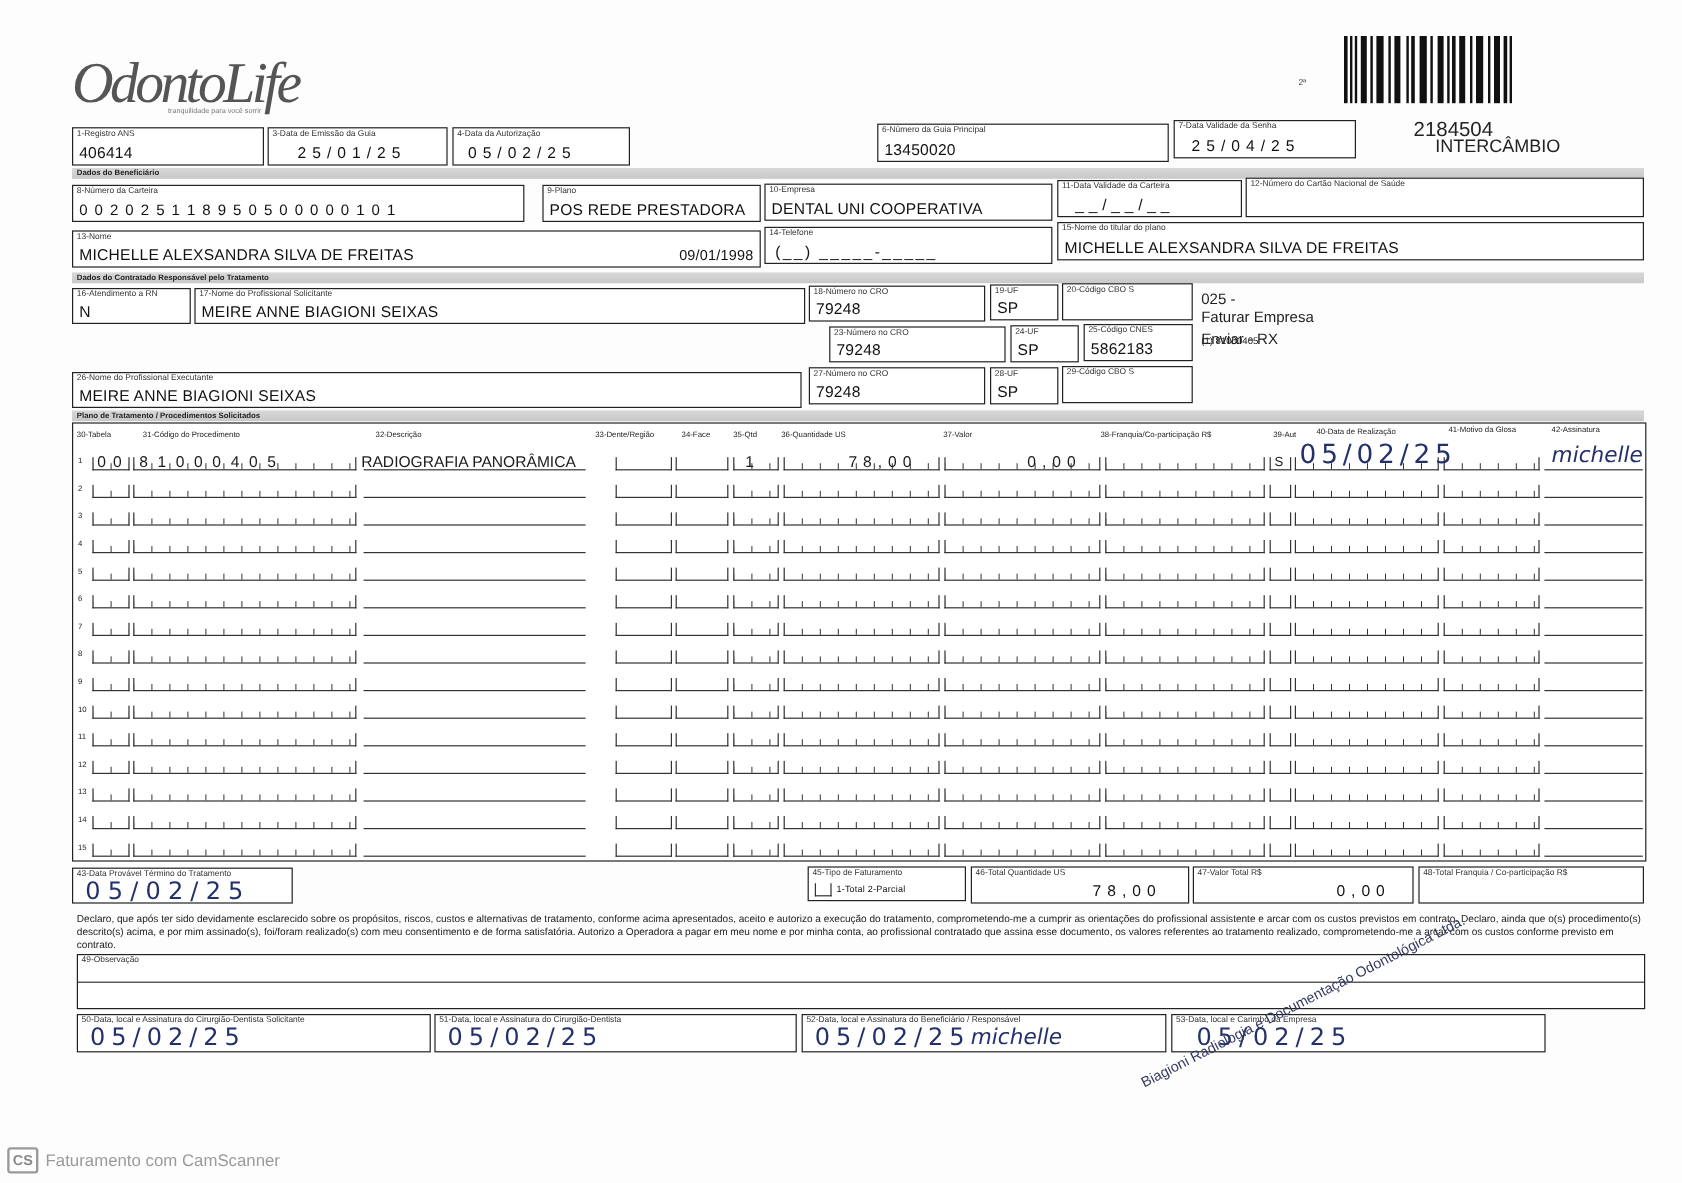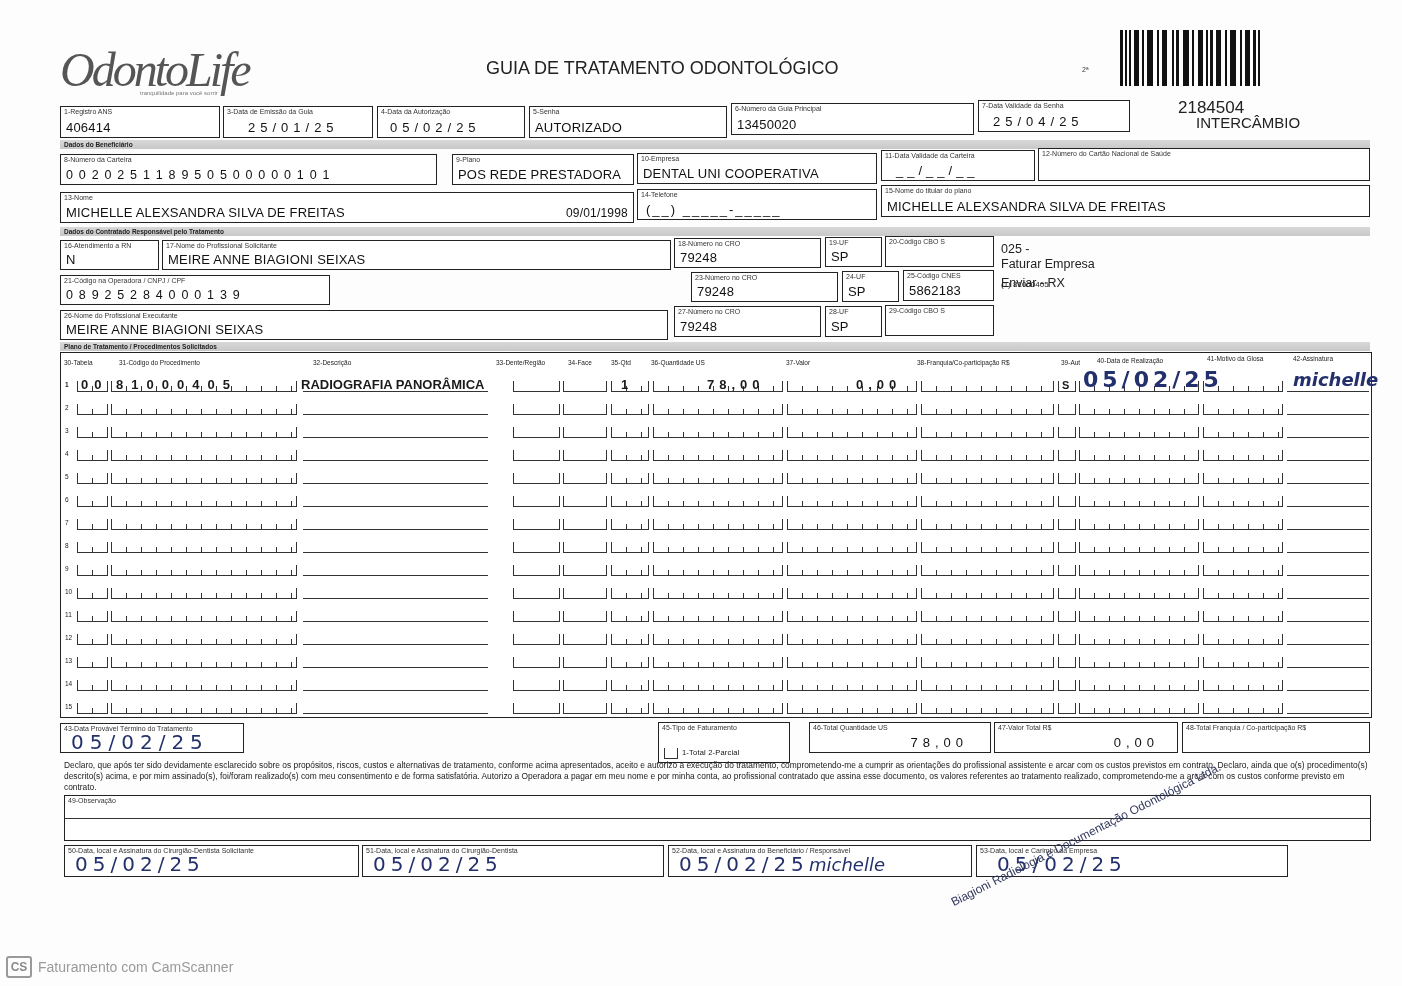--- a/index.html
+++ b/index.html
@@ -35,21 +35,20 @@
   .cs-icon { width: 26px; height: 22px; border: 2px solid #9a9a9a; border-radius: 3px; font-size: 12px; font-weight: bold; text-align: center; line-height: 18px; color: #8a8a8a; }
   .cb { display: inline-block; width: 14px; height: 11px; border-left: 1px solid #333; border-right: 1px solid #333; border-bottom: 1px solid #333; vertical-align: middle; margin-right: 4px; }
 </style>
 </head>
 <body>
 
 <div class="page">
 
   <div class="logo">OdontoLife</div>
   <div class="logo-sub">tranquilidade para você sorrir</div>
-  <div class="title">GUIA DE TRATAMENTO ODONTOLÓGICO</div>
   <div class="small-mark">2ª</div>
   <div class="barcode">
     <span style="width:3px"></span>
       <span style="width:2px;margin-left:2px"></span>
       <span style="width:2px;margin-left:2px"></span>
       <span style="width:5px;margin-left:3px"></span>
       <span style="width:2px;margin-left:3px"></span>
       <span style="width:6px;margin-left:3px"></span>
       <span style="width:2px;margin-left:4px"></span>
       <span style="width:5px;margin-left:3px"></span>
@@ -76,24 +75,20 @@
     <span class="val">406414</span>
   </div>
   <div class="box" style="left:223px;top:106px;width:150px;height:32px">
     <span class="lbl">3-Data de Emissão da Guia</span>
     <span class="val" style="left:24px;letter-spacing:5px">25/01/25</span>
   </div>
   <div class="box" style="left:377px;top:106px;width:148px;height:32px">
     <span class="lbl">4-Data da Autorização</span>
     <span class="val" style="left:12px;letter-spacing:5px">05/02/25</span>
   </div>
-  <div class="box" style="left:529px;top:106px;width:198px;height:32px">
-    <span class="lbl">5-Senha</span>
-    <span class="val">AUTORIZADO</span>
-  </div>
   <div class="box" style="left:731px;top:103px;width:243px;height:32px">
     <span class="lbl">6-Número da Guia Principal</span>
     <span class="val">13450020</span>
   </div>
   <div class="box" style="left:978px;top:100px;width:152px;height:32px">
     <span class="lbl">7-Data Validade da Senha</span>
     <span class="val" style="left:14px;letter-spacing:5px">25/04/25</span>
   </div>
 
   <div class="section-bar" style="left:60px;top:140px;width:1310px">Dados do Beneficiário</div>
@@ -149,24 +144,20 @@
   </div>
   <div class="box" style="left:825px;top:237px;width:57px;height:30px">
     <span class="lbl">19-UF</span>
     <span class="val">SP</span>
   </div>
   <div class="box" style="left:885px;top:236px;width:109px;height:31px">
     <span class="lbl">20-Código CBO S</span>
     <span class="val"></span>
   </div>
 
-  <div class="box" style="left:60px;top:275px;width:270px;height:30px">
-    <span class="lbl">21-Código na Operadora / CNPJ / CPF</span>
-    <span class="val" style="letter-spacing:1.2px;font-size:12.5px">0 8 9 2 5 2 8 4 0 0 0 1 3 9</span>
-  </div>
   <div class="box" style="left:691px;top:272px;width:147px;height:30px">
     <span class="lbl">23-Número no CRO</span>
     <span class="val">79248</span>
   </div>
   <div class="box" style="left:842px;top:271px;width:57px;height:31px">
     <span class="lbl">24-UF</span>
     <span class="val">SP</span>
   </div>
   <div class="box" style="left:903px;top:270px;width:91px;height:31px">
     <span class="lbl">25-Código CNES</span>
@@ -206,21 +197,21 @@
     <div class="hdr" style="left:550px;top:6px">35-Qtd</div>
     <div class="hdr" style="left:590px;top:6px">36-Quantidade US</div>
     <div class="hdr" style="left:725px;top:6px">37-Valor</div>
     <div class="hdr" style="left:856px;top:6px">38-Franquia/Co-participação R$</div>
     <div class="hdr" style="left:1000px;top:6px">39-Aut</div>
     <div class="hdr" style="left:1036px;top:4px">40-Data de Realização</div>
     <div class="hdr" style="left:1146px;top:2px">41-Motivo da Glosa</div>
     <div class="hdr" style="left:1232px;top:2px">42-Assinatura</div>
 
     <div id="rows-container">
-        <div class="prow" style="top: 22px; font-weight: bold;">
+        <div class="prow" style="top: 22px;">
           <span class="num">1</span>
           <div class="cells tick" style="left:16px;width:31px"></div>
           <div class="cells tick" style="left:50px;width:186px"></div>
           <div class="uline" style="left:242px;width:185px"></div>
           <div class="cells" style="left:452px;width:47px"></div>
           <div class="cells" style="left:502px;width:44px"></div>
           <div class="cells tick" style="left:550px;width:38px"></div>
           <div class="cells tick" style="left:592px;width:130px"></div>
           <div class="cells tick" style="left:726px;width:130px"></div>
           <div class="cells tick" style="left:860px;width:133px"></div>
@@ -462,21 +453,21 @@
           <div class="cells tick" style="left:1142px;width:80px"></div>
           <div class="uline" style="left:1226px;width:82px"></div>
         </div>
       </div>
   </div>
 
   <div class="box" style="left:60px;top:723px;width:184px;height:30px">
     <span class="lbl">43-Data Provável Término do Tratamento</span>
     <span class="hand" style="left:10px;top:6px;font-size:20px;letter-spacing:6px">05/02/25</span>
   </div>
-  <div class="box" style="left:658px;top:722px;width:132px;height:41px">
+  <div class="box" style="left:673px;top:722px;width:132px;height:29px">
     <span class="lbl">45-Tipo de Faturamento</span>
     <span class="val" style="font-size:7.5px;bottom:3px"><span class="cb"></span><span>1-Total  2-Parcial</span></span>
   </div>
   <div class="box" style="left:809px;top:722px;width:182px;height:31px">
     <span class="lbl">46-Total Quantidade US</span>
     <span class="val" style="left:auto;right:22px;letter-spacing:5px">78,00</span>
   </div>
   <div class="box" style="left:994px;top:722px;width:184px;height:31px">
     <span class="lbl">47-Valor Total R$</span>
     <span class="val" style="left:auto;right:18px;letter-spacing:5px">0,00</span>

